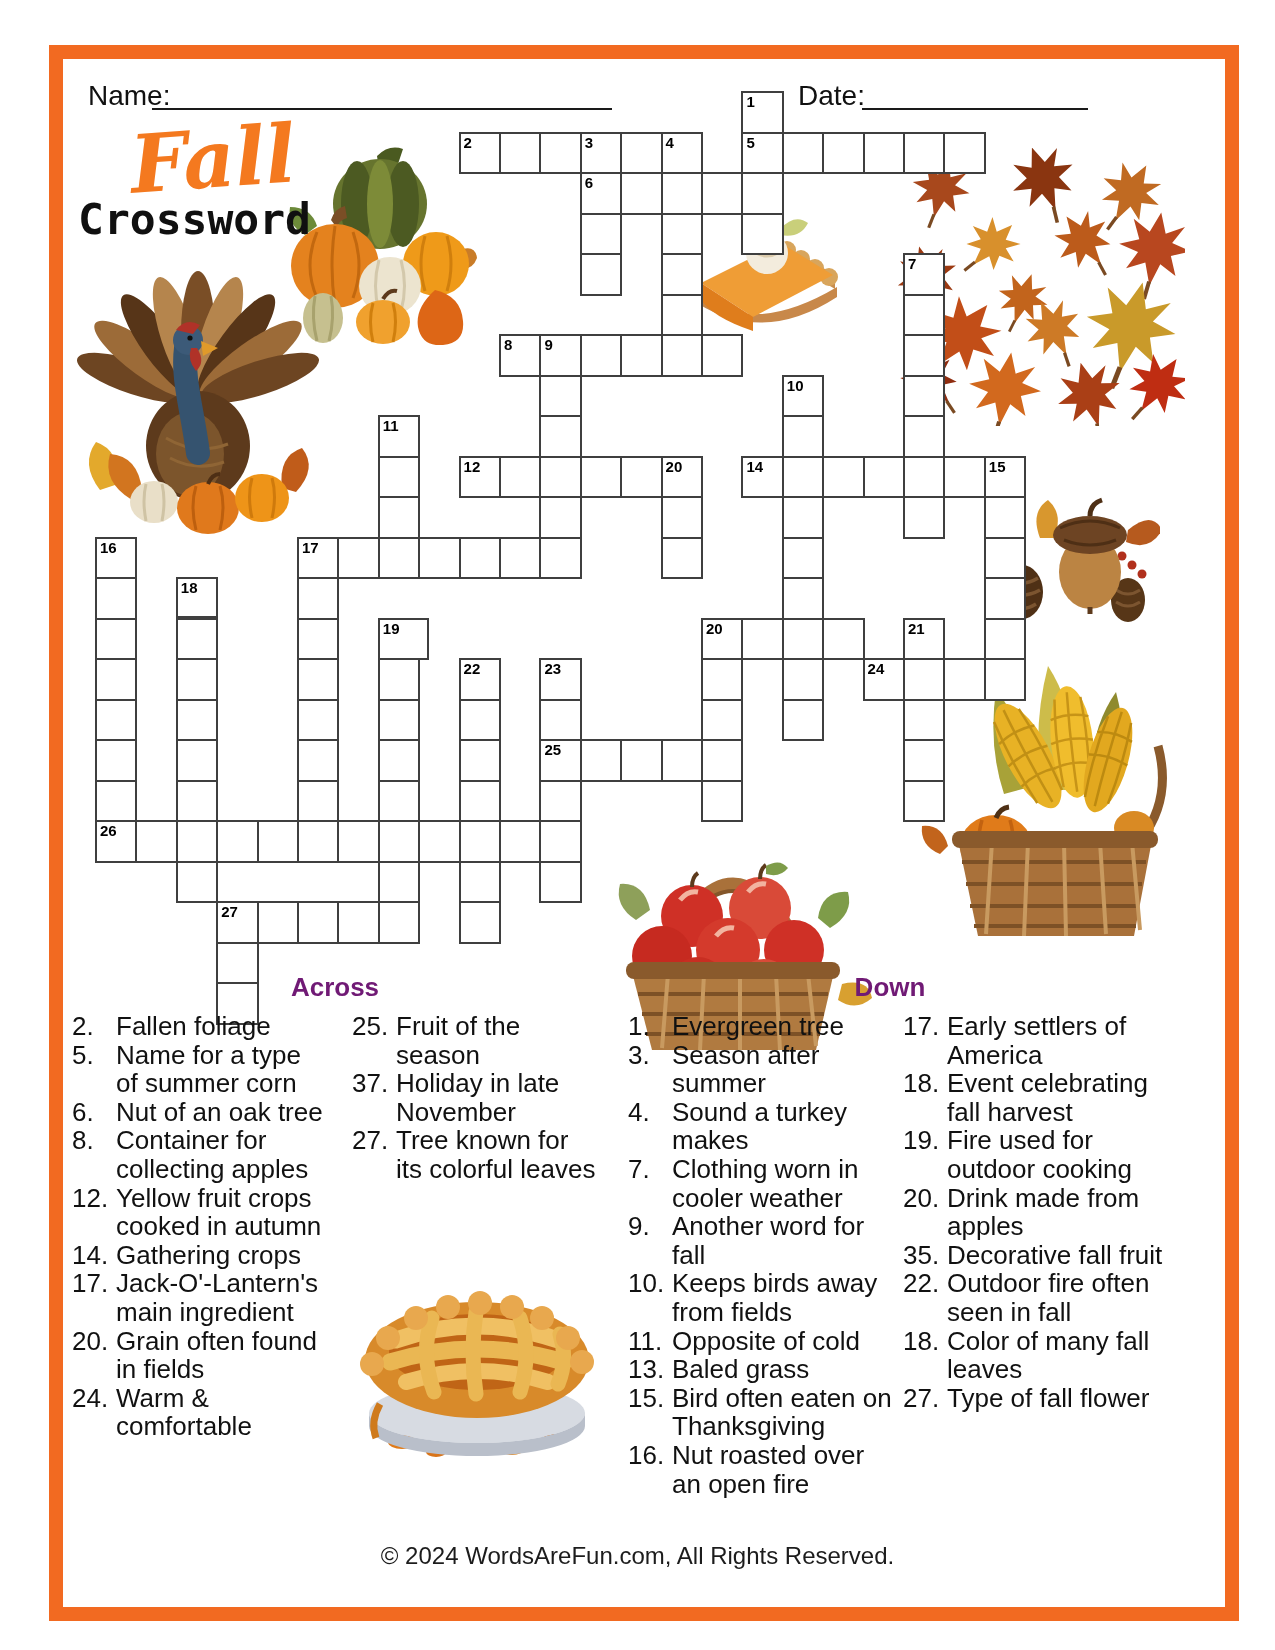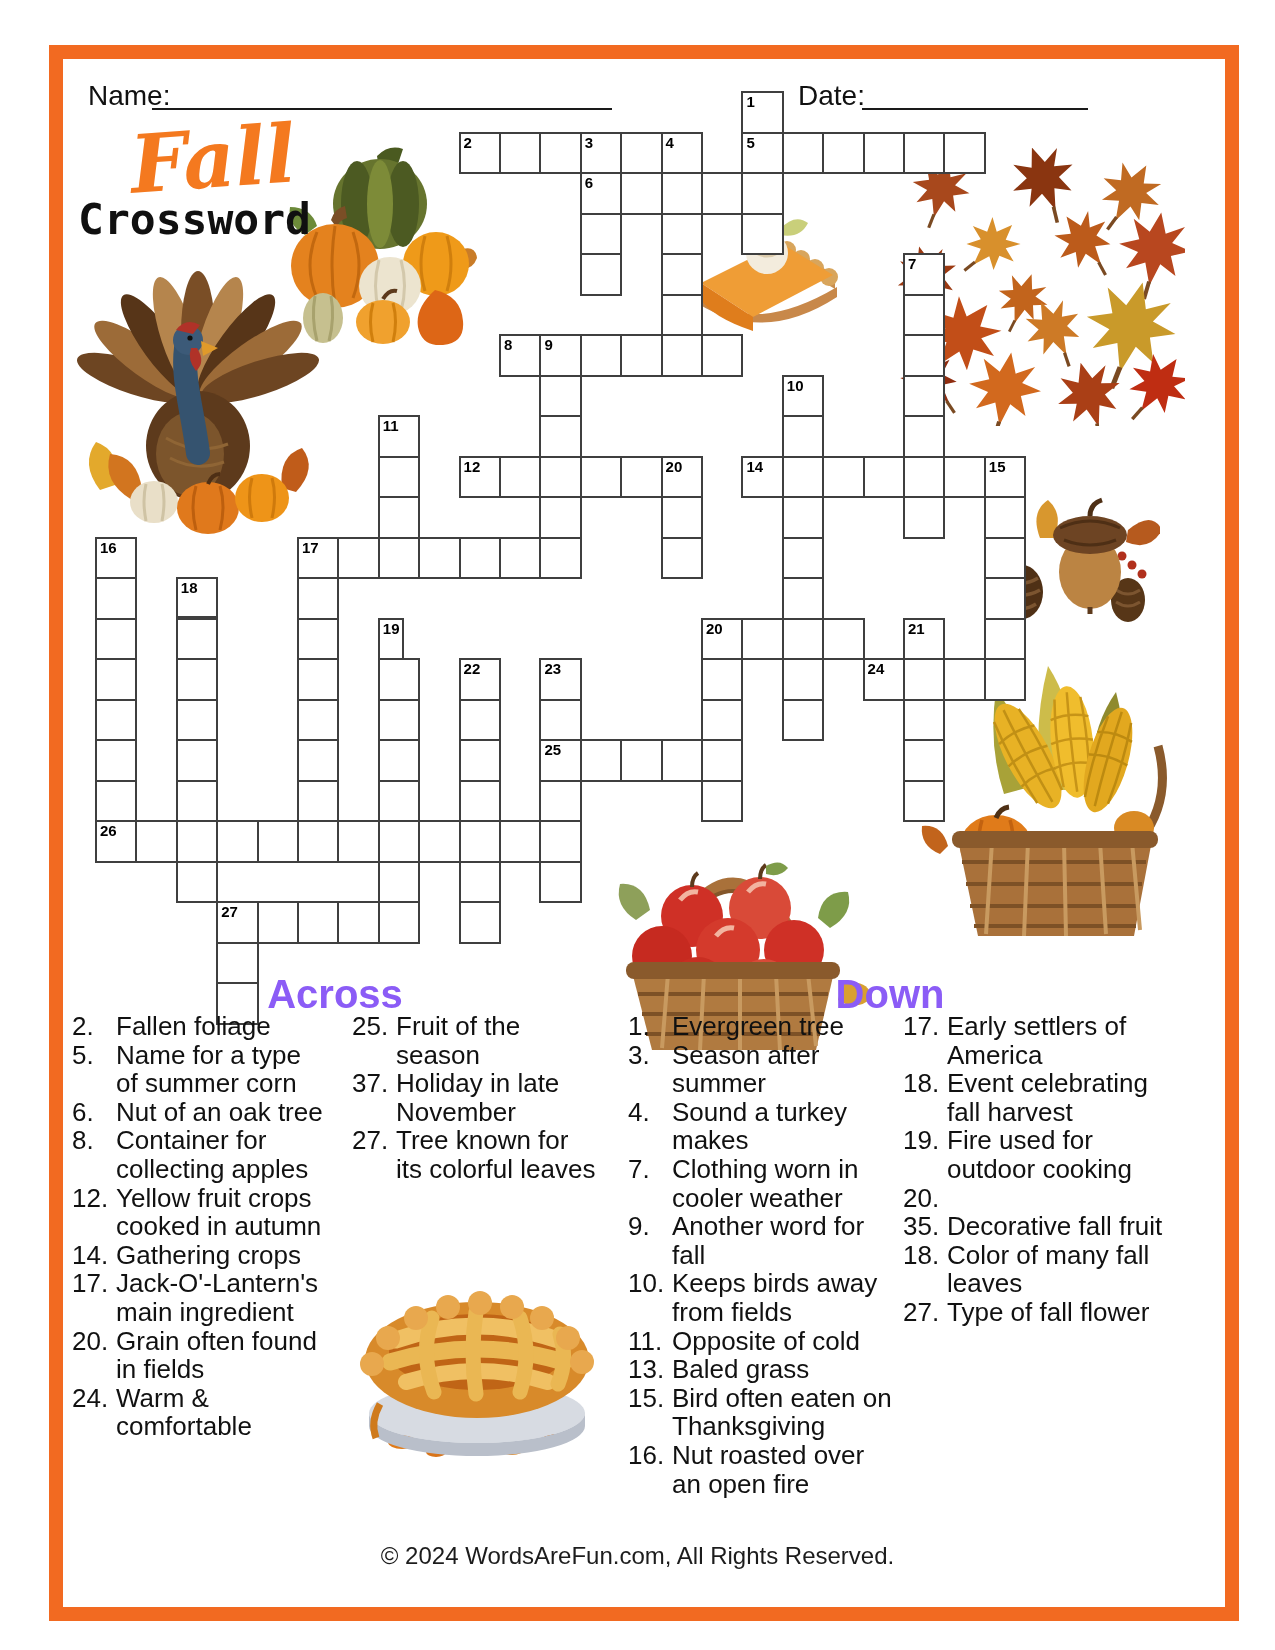--- a/index.html
+++ b/index.html
@@ -11,21 +11,21 @@
   .fill-line{position:absolute;border-bottom:2px solid #1a1a1a;z-index:3;}
   .title-fall{position:absolute;left:118px;top:112px;width:190px;text-align:center;
       font-family:"DejaVu Serif",serif;font-style:italic;font-weight:bold;font-size:80px;
       color:#f4791f;transform:rotate(-4deg);z-index:3;}
   .title-cross{position:absolute;left:78px;top:194px;
       font-family:"DejaVu Sans Mono",monospace;font-weight:bold;font-size:43px;color:#101010;z-index:3;}
   .art{position:absolute;z-index:1;}
   .grid-layer{position:absolute;left:0;top:0;width:1275px;height:1650px;z-index:2;}
   .gcell{position:absolute;background:#fff;border:2px solid #3f3f3f;box-sizing:border-box;}
   .gnum{position:absolute;top:1px;left:3px;font-weight:bold;font-size:15px;line-height:1;color:#000;}
-  .clue-head{position:absolute;font-weight:bold;font-size:40px;text-align:center;width:190px;color:#8b5cf6;z-index:3;}
+  .clue-head{position:absolute;font-weight:bold;font-size:26px;text-align:center;width:190px;color:#701a75;z-index:3;}
   .clue-col{position:absolute;z-index:3;font-size:26px;line-height:28.6px;color:#111;}
   .clue{display:flex;align-items:flex-start;}
   .cnum{flex:0 0 44px;}
   .ctext{white-space:pre-line;}
   .footer{position:absolute;left:0;top:1542px;width:1275px;text-align:center;
           font-size:24px;color:#1c1c1c;z-index:3;}
 </style>
 </head>
 <body>
 
@@ -383,21 +383,21 @@
       <div class="gcell" style="left: 175.8px; top: 577px; width: 42.4px; height: 41px;">
         <span class="gnum">18</span>
       </div>
       <div class="gcell" style="left: 175.8px; top: 617.5px; width: 42.4px; height: 42.5px;"></div>
       <div class="gcell" style="left: 175.8px; top: 658px; width: 42.4px; height: 42.5px;"></div>
       <div class="gcell" style="left: 175.8px; top: 698.5px; width: 42.4px; height: 42.5px;"></div>
       <div class="gcell" style="left: 175.8px; top: 739px; width: 42.4px; height: 42.5px;"></div>
       <div class="gcell" style="left: 175.8px; top: 779.5px; width: 42.4px; height: 42.5px;"></div>
       <div class="gcell" style="left: 175.8px; top: 820px; width: 42.4px; height: 42.5px;"></div>
       <div class="gcell" style="left: 175.8px; top: 860.5px; width: 42.4px; height: 42.5px;"></div>
-      <div class="gcell" style="left: 377.8px; top: 617.5px; width: 26px; height: 42.5px;">
+      <div class="gcell" style="left: 377.8px; top: 617.5px; width: 51px; height: 42.5px;">
         <span class="gnum">19</span>
       </div>
       <div class="gcell" style="left: 377.8px; top: 658px; width: 42.4px; height: 42.5px;"></div>
       <div class="gcell" style="left: 377.8px; top: 698.5px; width: 42.4px; height: 42.5px;"></div>
       <div class="gcell" style="left: 377.8px; top: 739px; width: 42.4px; height: 42.5px;"></div>
       <div class="gcell" style="left: 377.8px; top: 779.5px; width: 42.4px; height: 42.5px;"></div>
       <div class="gcell" style="left: 377.8px; top: 820px; width: 42.4px; height: 42.5px;"></div>
       <div class="gcell" style="left: 377.8px; top: 860.5px; width: 42.4px; height: 42.5px;"></div>
       <div class="gcell" style="left: 377.8px; top: 901px; width: 42.4px; height: 42.5px;"></div>
       <div class="gcell" style="left: 701px; top: 617.5px; width: 42.4px; height: 42.5px;">
@@ -581,24 +581,31 @@
         <span class="ctext">Event celebrating
 fall harvest</span>
       </div>
       <div class="clue">
         <span class="cnum">19.</span>
         <span class="ctext">Fire used for
 outdoor cooking</span>
       </div>
       <div class="clue">
         <span class="cnum">20.</span>
+        <span class="ctext">Drink made from
+apples</span>
       </div>
       <div class="clue">
         <span class="cnum">35.</span>
         <span class="ctext">Decorative fall fruit</span>
+      </div>
+      <div class="clue">
+        <span class="cnum">22.</span>
+        <span class="ctext">Outdoor fire often
+seen in fall</span>
       </div>
       <div class="clue">
         <span class="cnum">18.</span>
         <span class="ctext">Color of many fall
 leaves</span>
       </div>
       <div class="clue">
         <span class="cnum">27.</span>
         <span class="ctext">Type of fall flower</span>
       </div>

